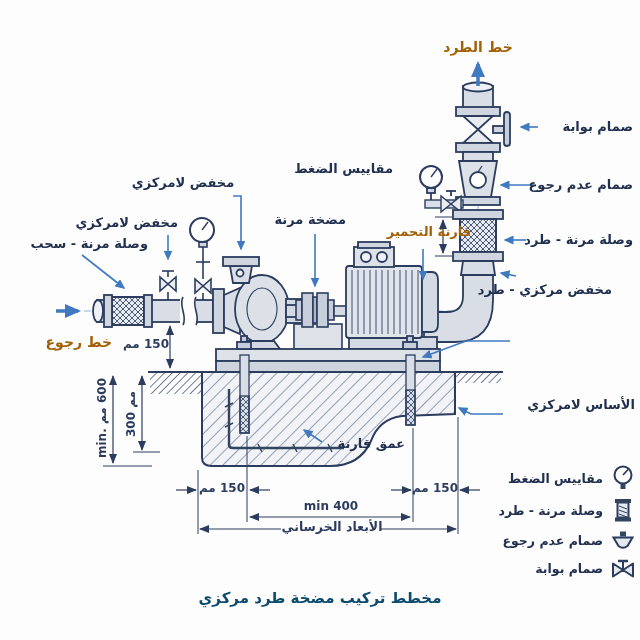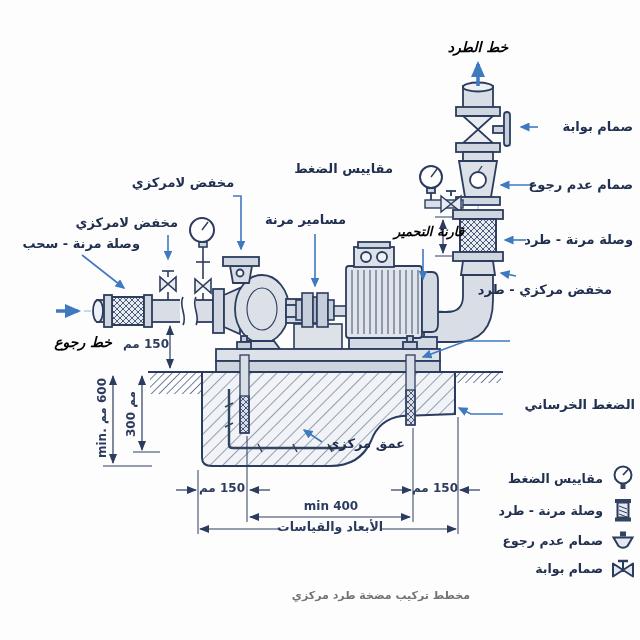--- a/index.html
+++ b/index.html
@@ -3,28 +3,28 @@
 <meta charset="utf-8">
 <style>
   html,body{margin:0;padding:0;background:#fff;}
   #stage{position:relative;width:640px;height:640px;background:#fdfdfe;overflow:hidden;
          font-family:"DejaVu Sans",sans-serif;}
   #stage svg.draw{position:absolute;left:0;top:0;}
   .lbl{position:absolute;font-weight:bold;color:#22304f;font-size:13px;line-height:1.32;
        white-space:nowrap;}
   .lbl.center{text-align:center;}
   .lbl.right{text-align:right;}
-  .blue{color:#000000;font-size:14px;font-style:italic;}
+  .blue{color:#a16207;font-size:14px;}
   .dim{position:absolute;font-weight:bold;color:#2c3c5e;font-size:12px;white-space:nowrap;text-align:center;}
   .rot{transform:rotate(-90deg);transform-origin:center center;}
   .legend{position:absolute;left:468px;top:461px;width:168px;}
   .legend .row{position:absolute;right:0;display:flex;align-items:center;justify-content:flex-end;gap:7px;}
   .legend .row .txt{font-weight:bold;color:#22304f;font-size:12.5px;white-space:nowrap;}
-  .title{position:absolute;left:170px;top:589px;width:300px;
-         font-weight:bold;color:#737373;font-size:11px;}
+  .title{position:absolute;left:170px;top:589px;width:300px;text-align:center;
+         font-weight:bold;color:#0c4a6e;font-size:15px;}
 </style>
 </head>
 <body>
 
 <div id="stage">
 
   <svg class="draw" width="640" height="640" viewBox="0 0 640 640">
     <defs>
       <marker id="ab" markerUnits="userSpaceOnUse" markerWidth="10" markerHeight="9" refX="8.5" refY="4.5" orient="auto">
         <path d="M0,0 L10,4.5 L0,9 Z" fill="#3f79c0"></path>
@@ -217,34 +217,34 @@
   <div class="lbl blue center" style="left:440px;top:38px;width:76px;" dir="rtl">خط الطرد</div>
   <div class="lbl right" style="left:543px;top:118px;width:90px;" dir="rtl">صمام بوابة</div>
   <div class="lbl right" style="left:518px;top:176px;width:115px;" dir="rtl">صمام عدم رجوع</div>
   <div class="lbl right" style="left:305px;top:160px;width:88px;" dir="rtl">مقاييس الضغط</div>
   <div class="lbl right" style="left:528px;top:231px;width:105px;" dir="rtl">وصلة مرنة - طرد</div>
   <div class="lbl right" style="left:492px;top:281px;width:120px;" dir="rtl">مخفض مركزي - طرد</div>
   <div class="lbl center" style="left:126px;top:174px;width:114px;" dir="rtl">
     <div>مخفض لامركزي</div>
   </div>
   <div class="lbl center" style="left:88px;top:214px;width:90px;" dir="rtl">مخفض لامركزي</div>
-  <div class="lbl center" style="left:282px;top:211px;width:64px;" dir="rtl">مسامير مرنة</div>
+  <div class="lbl center" style="left:282px;top:211px;width:64px;" dir="rtl">مضخة مرنة</div>
   <div class="lbl blue center" style="left:355px;top:223px;width:100px;font-size:13px;margin-left:24px;" dir="rtl">قارنة التحمير</div>
-  <div class="lbl center" style="left:28px;top:235px;width:112px;" dir="rtl">وصلة مرنة - سحب</div>
+  <div class="lbl center" style="left:36px;top:235px;width:112px;" dir="rtl">وصلة مرنة - سحب</div>
   <div class="lbl blue" style="left:30px;top:333px;width:82px;" dir="rtl">خط رجوع</div>
-  <div class="lbl right" style="left:505px;top:396px;width:130px;" dir="rtl">الضغط الخرساني</div>
-  <div class="lbl right" style="left:325px;top:435px;width:80px;" dir="rtl">عمق مركزي</div>
+  <div class="lbl right" style="left:505px;top:396px;width:130px;" dir="rtl">الأساس لامركزي</div>
+  <div class="lbl right" style="left:325px;top:435px;width:80px;" dir="rtl">عمق قارنة</div>
 
   <div class="dim" style="left:122px;top:337px;width:48px;" dir="rtl">150 مم</div>
   <div class="dim rot" style="left:56px;top:411px;width:92px;" dir="ltr">min. ⁨مم⁩ 600</div>
   <div class="dim rot" style="left:99px;top:407px;width:64px;" dir="ltr">مم 300</div>
   <div class="dim" style="left:198px;top:481px;width:48px;" dir="rtl">150 مم</div>
   <div class="dim" style="left:299px;top:499px;width:64px;" dir="ltr">min 400</div>
   <div class="dim" style="left:411px;top:481px;width:48px;" dir="rtl">150 مم</div>
-  <div class="dim" style="left:281px;top:519px;width:102px;font-size:12.5px;" dir="rtl">الأبعاد والقياسات</div>
+  <div class="dim" style="left:281px;top:519px;width:102px;font-size:12.5px;" dir="rtl">الأبعاد الخرساني</div>
 
   <div class="legend">
     <div class="row" style="top:3px;">
       <span class="txt" dir="rtl">مقاييس الضغط</span>
       <svg width="26" height="28" viewBox="0 0 26 28">
         <circle cx="13" cy="11" r="8.5" fill="#fff" stroke="#2c3c5e" stroke-width="2"></circle>
         <line x1="13" y1="11" x2="18" y2="5.5" stroke="#2c3c5e" stroke-width="1.8"></line>
         <rect x="10.5" y="19.5" width="5" height="5.5" fill="#33445f"></rect>
       </svg>
     </div>

